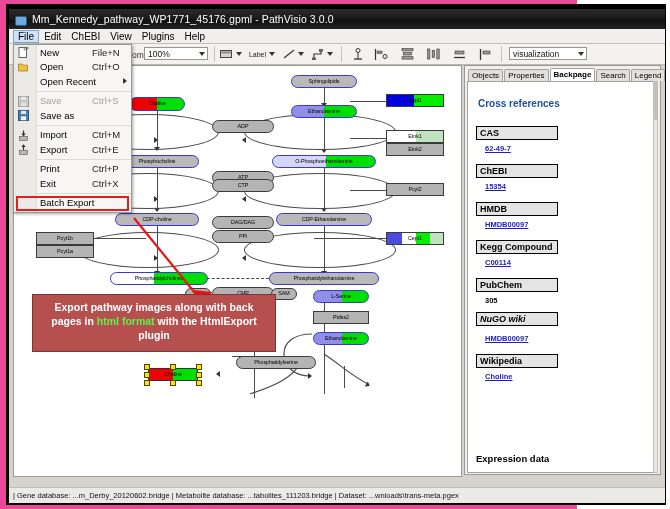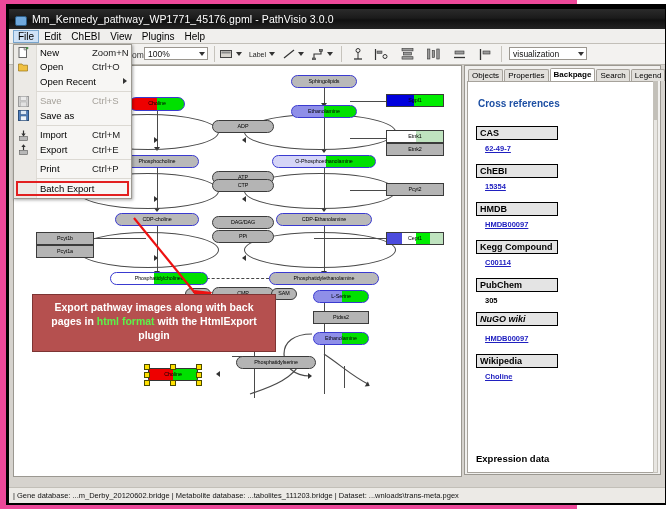--- a/index.html
+++ b/index.html
@@ -424,21 +424,21 @@
     <div class="dropdown">
       <div class="dd-gutter"></div>
 
       <div class="dd-row">
         <svg class="dd-ico" viewBox="0 0 11 11">
             <rect x="1" y="0.5" width="7.5" height="10" fill="#fff" stroke="#666"></rect>
             <path d="M6 0.5 L8.5 3 L6 3 Z" fill="#ccc" stroke="#666" stroke-width=".5"></path>
             <path d="M8 1 l2.5 0 M9.2 -.2 l0 2.4" stroke="#3a8a3a" stroke-width="1.2"></path>
           </svg>
         <span class="lbl">New</span>
-        <span class="acc">Zoom+N</span>
+        <span class="acc">File+N</span>
       </div>
       <div class="dd-row">
         <svg class="dd-ico" viewBox="0 0 11 11">
             <path d="M0.5 9 L0.5 2 L4 2 L5 3.2 L9.5 3.2 L9.5 9 Z" fill="#f0c040" stroke="#9a7517" stroke-width=".7"></path>
           </svg>
         <span class="lbl">Open</span>
         <span class="acc">Ctrl+O</span>
       </div>
       <div class="dd-row">
         <span class="lbl">Open Recent</span>
@@ -480,20 +480,24 @@
             <polygon points="5.5,0.2 3.3,3 7.7,3" fill="#333"></polygon>
           </svg>
         <span class="lbl">Export</span>
         <span class="acc">Ctrl+E</span>
       </div>
       <div class="dd-sep"></div>
       <div class="dd-row">
         <span class="lbl">Print</span>
         <span class="acc">Ctrl+P</span>
       </div>
+      <div class="dd-row">
+        <span class="lbl">Exit</span>
+        <span class="acc">Ctrl+X</span>
+      </div>
       <div class="dd-sep"></div>
       <div class="dd-row" style="margin-bottom:2px;">
         <span class="lbl">Batch Export</span>
         <div class="dd-highlight" style="left:2px;top:0;right:2px;"></div>
       </div>
     </div>
 
     <div class="statusbar">
       <div class="status-inner">| Gene database: ...m_Derby_20120602.bridge | Metabolite database: ...tabolites_111203.bridge | Dataset: ...wnloads\trans-meta.pgex</div>
     </div>

